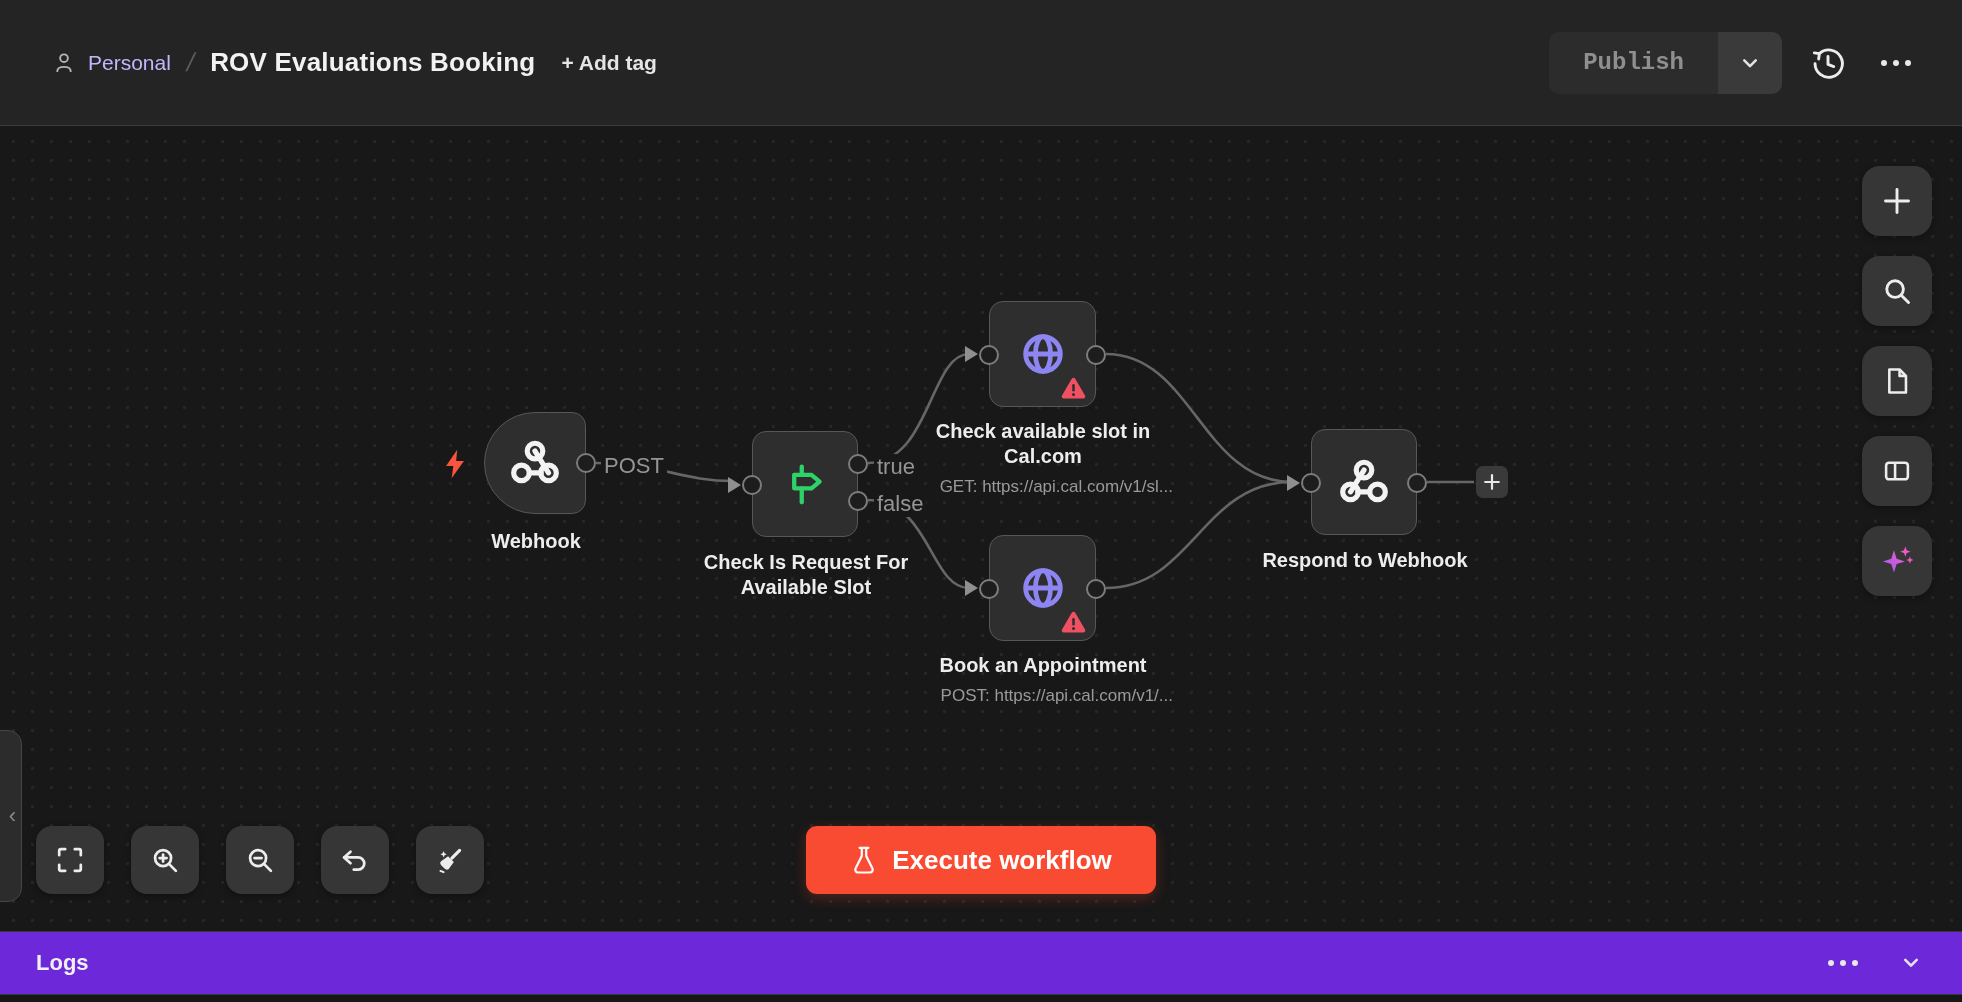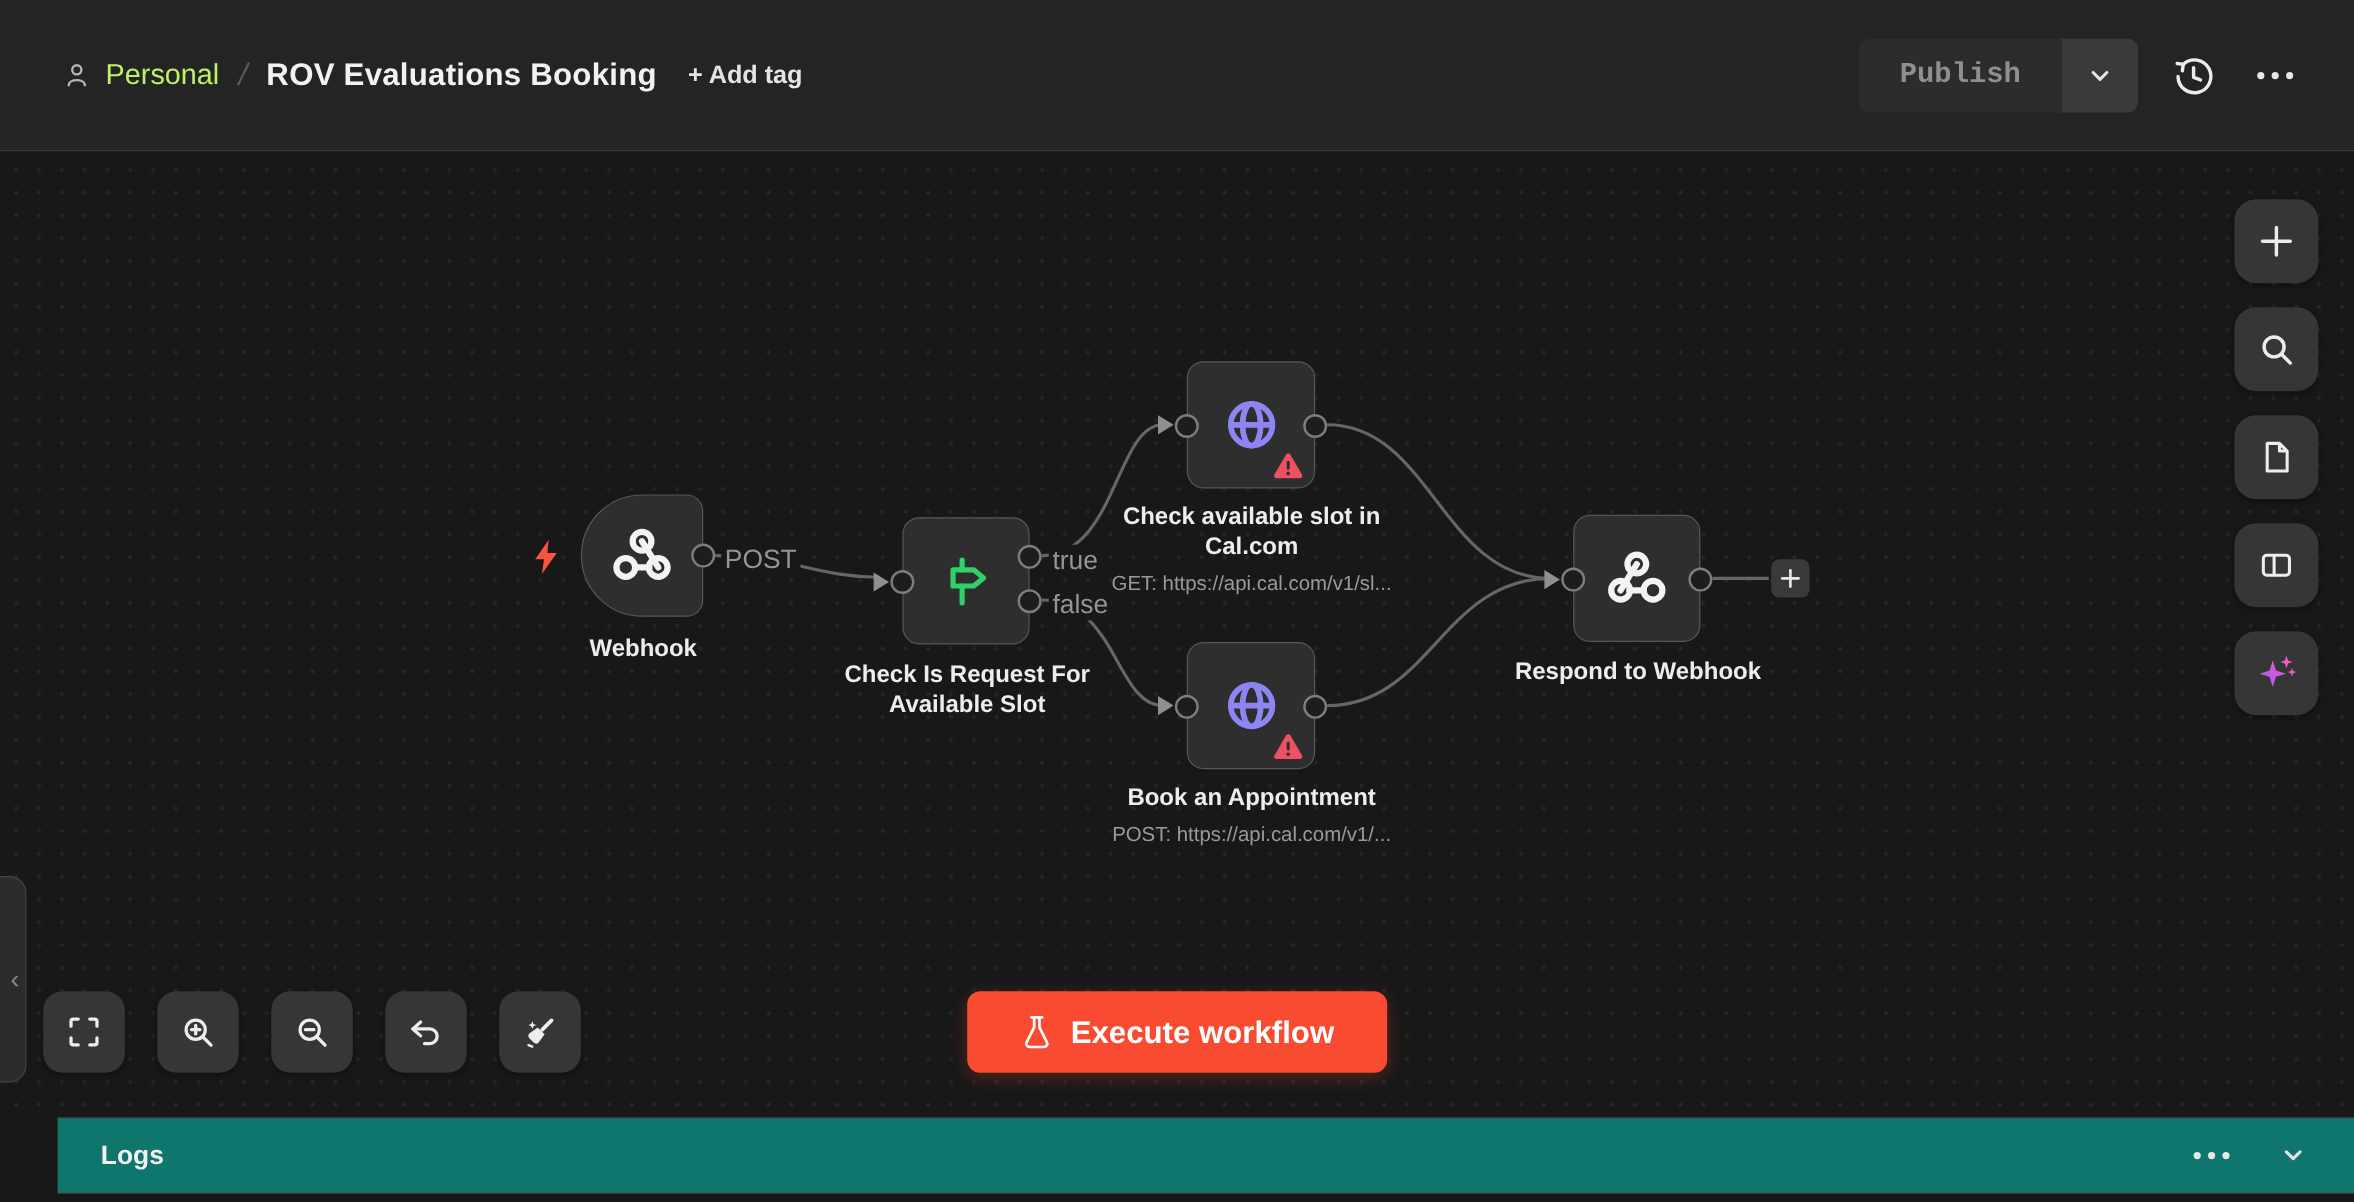--- a/index.html
+++ b/index.html
@@ -5,21 +5,21 @@
   * { margin:0; padding:0; box-sizing:border-box; }
   html,body { width:1962px; height:1002px; overflow:hidden; background:#171717;
     font-family:"Liberation Sans", sans-serif; -webkit-font-smoothing:antialiased; }
   .app { position:relative; width:1962px; height:1002px; background:#171717; }
 
   
   .header { position:absolute; top:0; left:0; right:0; height:126px; background:#242424;
     border-bottom:1px solid #3a3a3a; display:flex; align-items:center; justify-content:space-between;
     padding:0 44px 0 52px; z-index:30; }
   .breadcrumb { display:flex; align-items:center; gap:16px; }
-  .crumb-project { display:flex; align-items:center; gap:12px; color:#bef264; font-size:24px; cursor:pointer; }
+  .crumb-project { display:flex; align-items:center; gap:12px; color:#c4b5fd; font-size:21px; cursor:pointer; }
   .crumb-sep { color:#5b5b5b; font-size:26px; transform:skewX(-12deg); }
   .wf-title { color:#f2f2f2; font-size:26px; font-weight:700; letter-spacing:.2px; }
   .add-tag { color:#e5e5e5; font-size:21px; font-weight:600; margin-left:10px; cursor:pointer; }
   .header-right { display:flex; align-items:center; gap:24px;font-family:Liberation Mono, monospace; }
   .publish-group { display:flex; height:62px; border-radius:10px; overflow:hidden; }
   .publish-main { background:#2c2c2c; color:#8f8f8f; font-size:24px; font-weight:600;
     display:flex; align-items:center; padding:0 34px; }
   .publish-caret { width:64px; background:#3a3a3a; display:flex; align-items:center; justify-content:center; cursor:pointer; }
   .icon-btn { background:none; border:none; cursor:pointer; display:flex; align-items:center; justify-content:center;
     width:44px; height:44px; }
@@ -43,21 +43,21 @@
   .node-icon { position:absolute; inset:0; display:flex; align-items:center; justify-content:center; }
   .warn { position:absolute; right:9px; bottom:7px; }
   .port { position:absolute; width:20px; height:20px; border-radius:50%; background:#1d1d1d;
     border:2.6px solid #7d7d7d; cursor:crosshair; }
   .in-arrow { position:absolute; width:0; height:0; border-top:8px solid transparent;
     border-bottom:8px solid transparent; border-left:13px solid #8f8f8f; }
   .port-label { position:absolute; color:#959595; font-size:22px; background:#181818; padding:0 3px;
     white-space:nowrap; }
   .node-label { position:absolute; text-align:center; color:#ededed; font-size:20px; font-weight:700;
     line-height:1.25; }
-  .node-sub { margin-top:7px; color:#9a9a9a; font-size:17px; font-weight:400; }
+  .node-sub { margin-top:7px; color:#9a9a9a; font-size:17px; font-weight:400;text-align:right; }
   .bolt { position:absolute; }
   .plus-endpoint { position:absolute; width:32px; height:32px; border-radius:7px; background:#3a3a3a;
     display:flex; align-items:center; justify-content:center; cursor:pointer; }
 
   
   .fab-col { position:absolute; right:30px; top:40px; display:flex; flex-direction:column; gap:20px; }
   .fab { width:70px; height:70px; border-radius:18px; background:#363636; border:none; cursor:pointer;
     display:flex; align-items:center; justify-content:center; box-shadow:0 2px 6px rgba(0,0,0,.35); }
   .ctrl-row { position:absolute; left:36px; top:700px; display:flex; gap:27px; }
   .ctrl-row .fab { width:68px; height:68px; border-radius:16px; }
@@ -65,23 +65,23 @@
   .execute-btn { position:absolute; left:806px; top:700px; width:350px; height:68px; border:none;
     border-radius:11px; background:#f84b31; color:#ffffff; font-size:26px; font-weight:700;
     font-family:"Liberation Sans", sans-serif; display:flex; align-items:center; justify-content:center;
     gap:14px; cursor:pointer; box-shadow:0 4px 14px rgba(248,75,49,.25); }
 
   .drawer-tab { position:absolute; left:-14px; top:604px; width:36px; height:172px; background:#2c2c2c;
     border:1px solid #454545; border-radius:14px; display:flex; align-items:center; justify-content:flex-end;
     padding-right:5px; color:#8a8a8a; font-size:22px; cursor:pointer; }
 
   
-  .logs { position:absolute; left:0; right:0; top:931px; height:64px; background:#0f766e;
+  .logs { position:absolute; left:0; right:0; top:931px; height:64px; background:#6d28d9;
     border-top:1px solid #373737; border-bottom:1px solid #373737; display:flex; align-items:center;
-    justify-content:space-between; padding:0 34px 0 36px; z-index:20;margin-left:48px; }
+    justify-content:space-between; padding:0 34px 0 36px; z-index:20; }
   .logs-title { color:#f0f0f0; font-size:22px; font-weight:700; }
   .logs-actions { display:flex; align-items:center; gap:34px; }
   svg { display:block; }
 </style>
 </head>
 <body>
 
 <div class="app">
 
   <div class="header">

